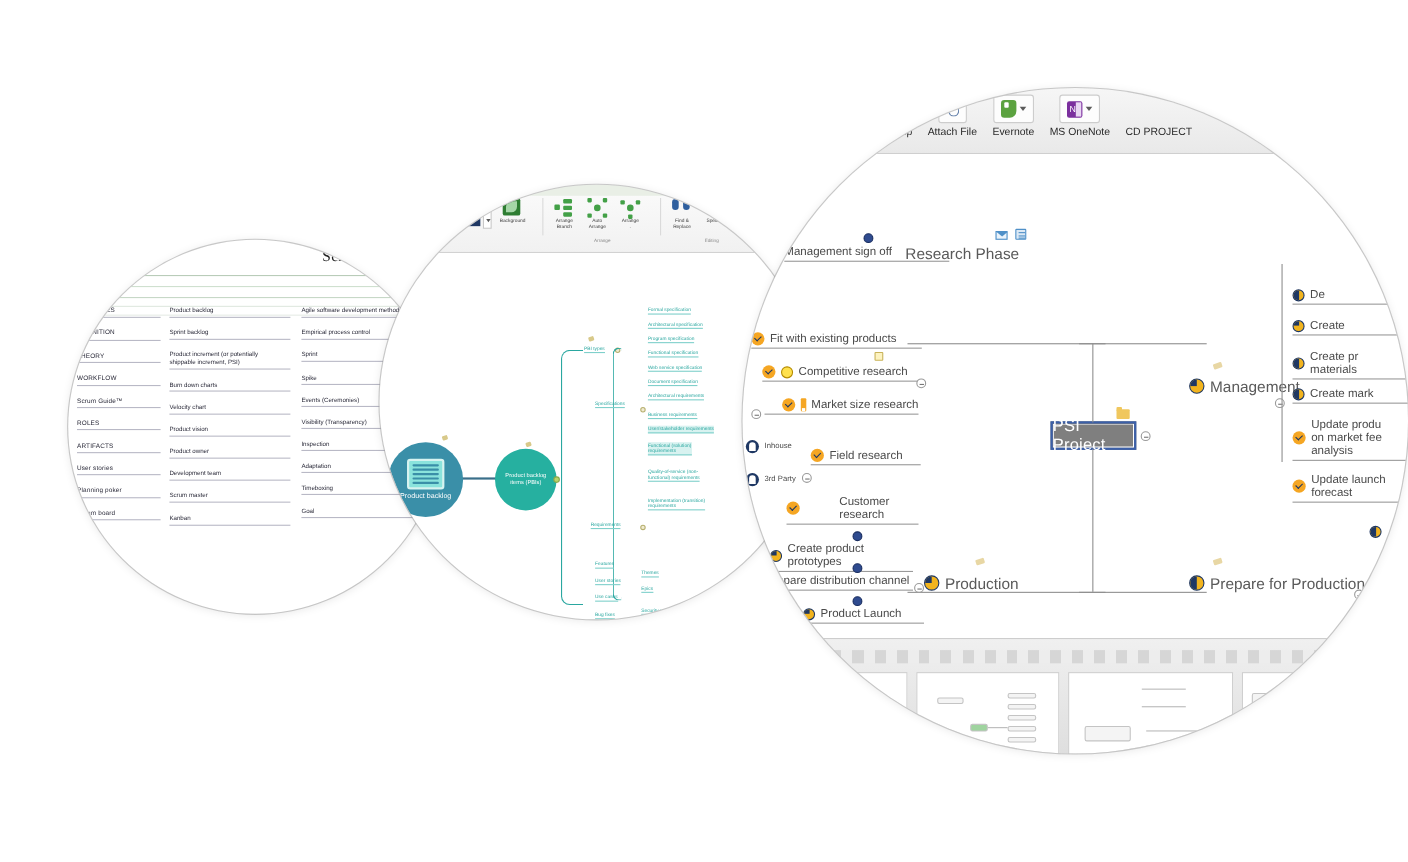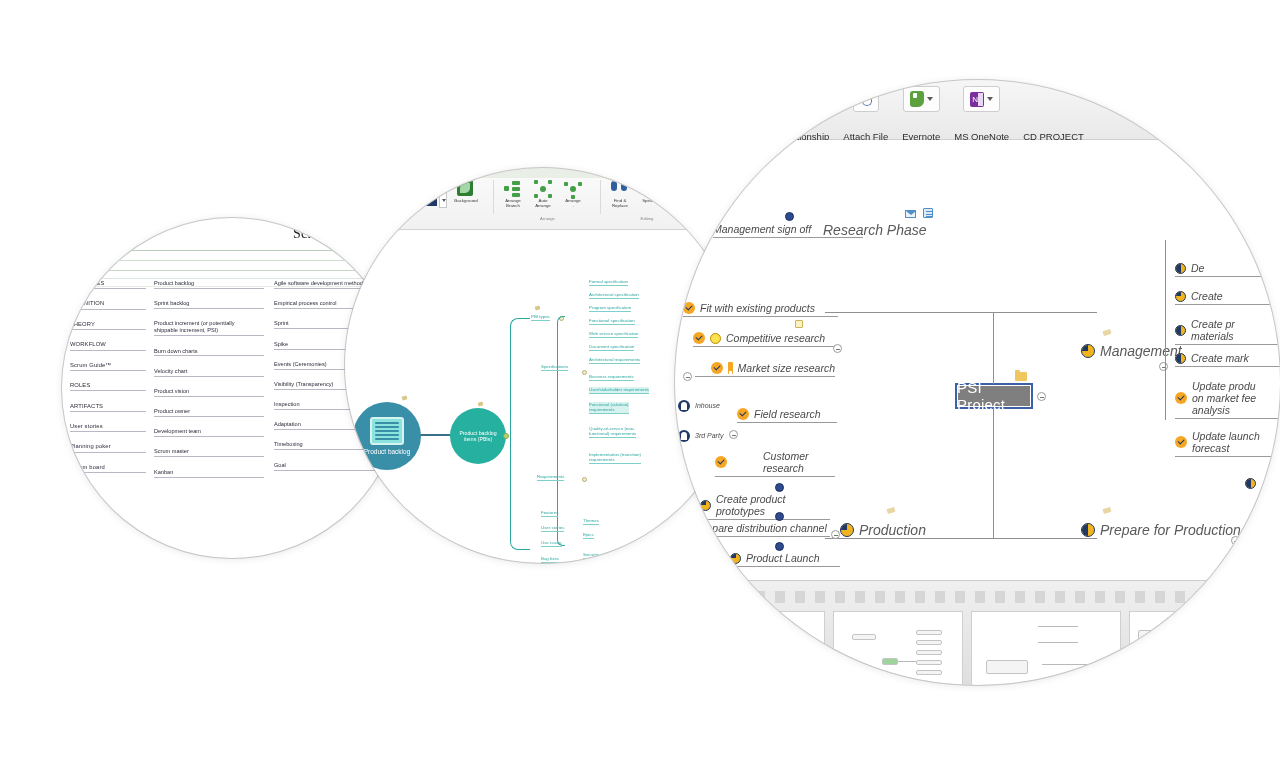--- a/index.html
+++ b/index.html
@@ -102,38 +102,38 @@
 
   
   #lens-big{left:675px;top:80px;width:605px;height:605px;}
   .app3{position:absolute;left:0;top:0;width:620px;height:620px;background:#fff;}
   .ribbon3{position:absolute;left:0;top:0;width:620px;height:60px;
     background:linear-gradient(#f6f6f6,#e9e9e9);border-bottom:1px solid #cfcfcf;}
   .rb3-items{position:absolute;left:95px;top:6px;display:flex;align-items:flex-end;gap:0px;}
   .rb3-item{display:flex;flex-direction:column;align-items:center;width:auto;padding:0 7px;}
   .rb3-box{background:#fdfdfd;border:1px solid #cdcdcd;border-radius:3px;
     height:26px;display:flex;align-items:center;justify-content:center;gap:3px;padding:0 6px;}
-  .rb3-lab{font-size:9.5px;color:#2b2b2b;margin-top:19px;white-space:nowrap;}
+  .rb3-lab{font-size:9.5px;color:#2b2b2b;margin-top:3px;white-space:nowrap;}
   .chev{width:0;height:0;border-left:3.5px solid transparent;border-right:3.5px solid transparent;
     border-top:4px solid #5b5b5b;}
   .ic-clip{width:12px;height:16px;position:relative;}
   .ic-clip::before{content:"";position:absolute;left:2px;top:0;width:8px;height:14px;
     border:1.6px solid #5f7da8;border-radius:0 0 5px 5px;border-top:none;}
   .ic-ever{width:14px;height:16px;background:#5ba23f;border-radius:3px 3px 6px 3px;position:relative;}
   .ic-ever::after{content:"";position:absolute;left:3px;top:2px;width:4px;height:5px;background:#fff;
     border-radius:1px;}
   .ic-one{width:14px;height:15px;background:#7b2f9e;border-radius:2px;position:relative;}
   .ic-one::after{content:"";position:absolute;right:1px;top:1px;width:5px;height:13px;background:#e8d6f2;}
   .ic-one::before{content:"N";position:absolute;left:2px;top:1px;font-size:8px;color:#fff;
     font-family:"Liberation Sans",sans-serif;line-height:13px;}
 
   .canvas3{position:absolute;left:0;top:60px;width:620px;height:440px;background:#fff;}
 
   .mnode{position:absolute;display:flex;align-items:center;gap:5px;
-    font-size:10.5px;color:#4a4a4a;white-space:pre-line;line-height:1.15;font-style:italic;}
+    font-size:10.5px;color:#4a4a4a;white-space:pre-line;line-height:1.15;}
   .mnode.plain{border-bottom:1px solid #9a9a9a;padding-bottom:2px;}
   .mnode.big{font-size:14px;color:#5a5a5a;}
   .pie{width:11px;height:11px;border-radius:50%;background:#f2b41e;position:relative;flex:0 0 auto;
     border:1px solid #1f3864;overflow:hidden;}
   .pie::after{content:"";position:absolute;background:#1f3864;}
   .pie.p25::after{left:0;top:0;width:50%;height:50%;}
   .pie.p50::after{left:0;top:0;width:50%;height:100%;}
   .chk{width:12px;height:12px;border-radius:50%;background:#f5a623;position:relative;flex:0 0 auto;}
   .chk::after{content:"";position:absolute;left:3px;top:3px;width:5px;height:3px;
     border-left:1.6px solid #1f3864;border-bottom:1.6px solid #1f3864;transform:rotate(-45deg);}

